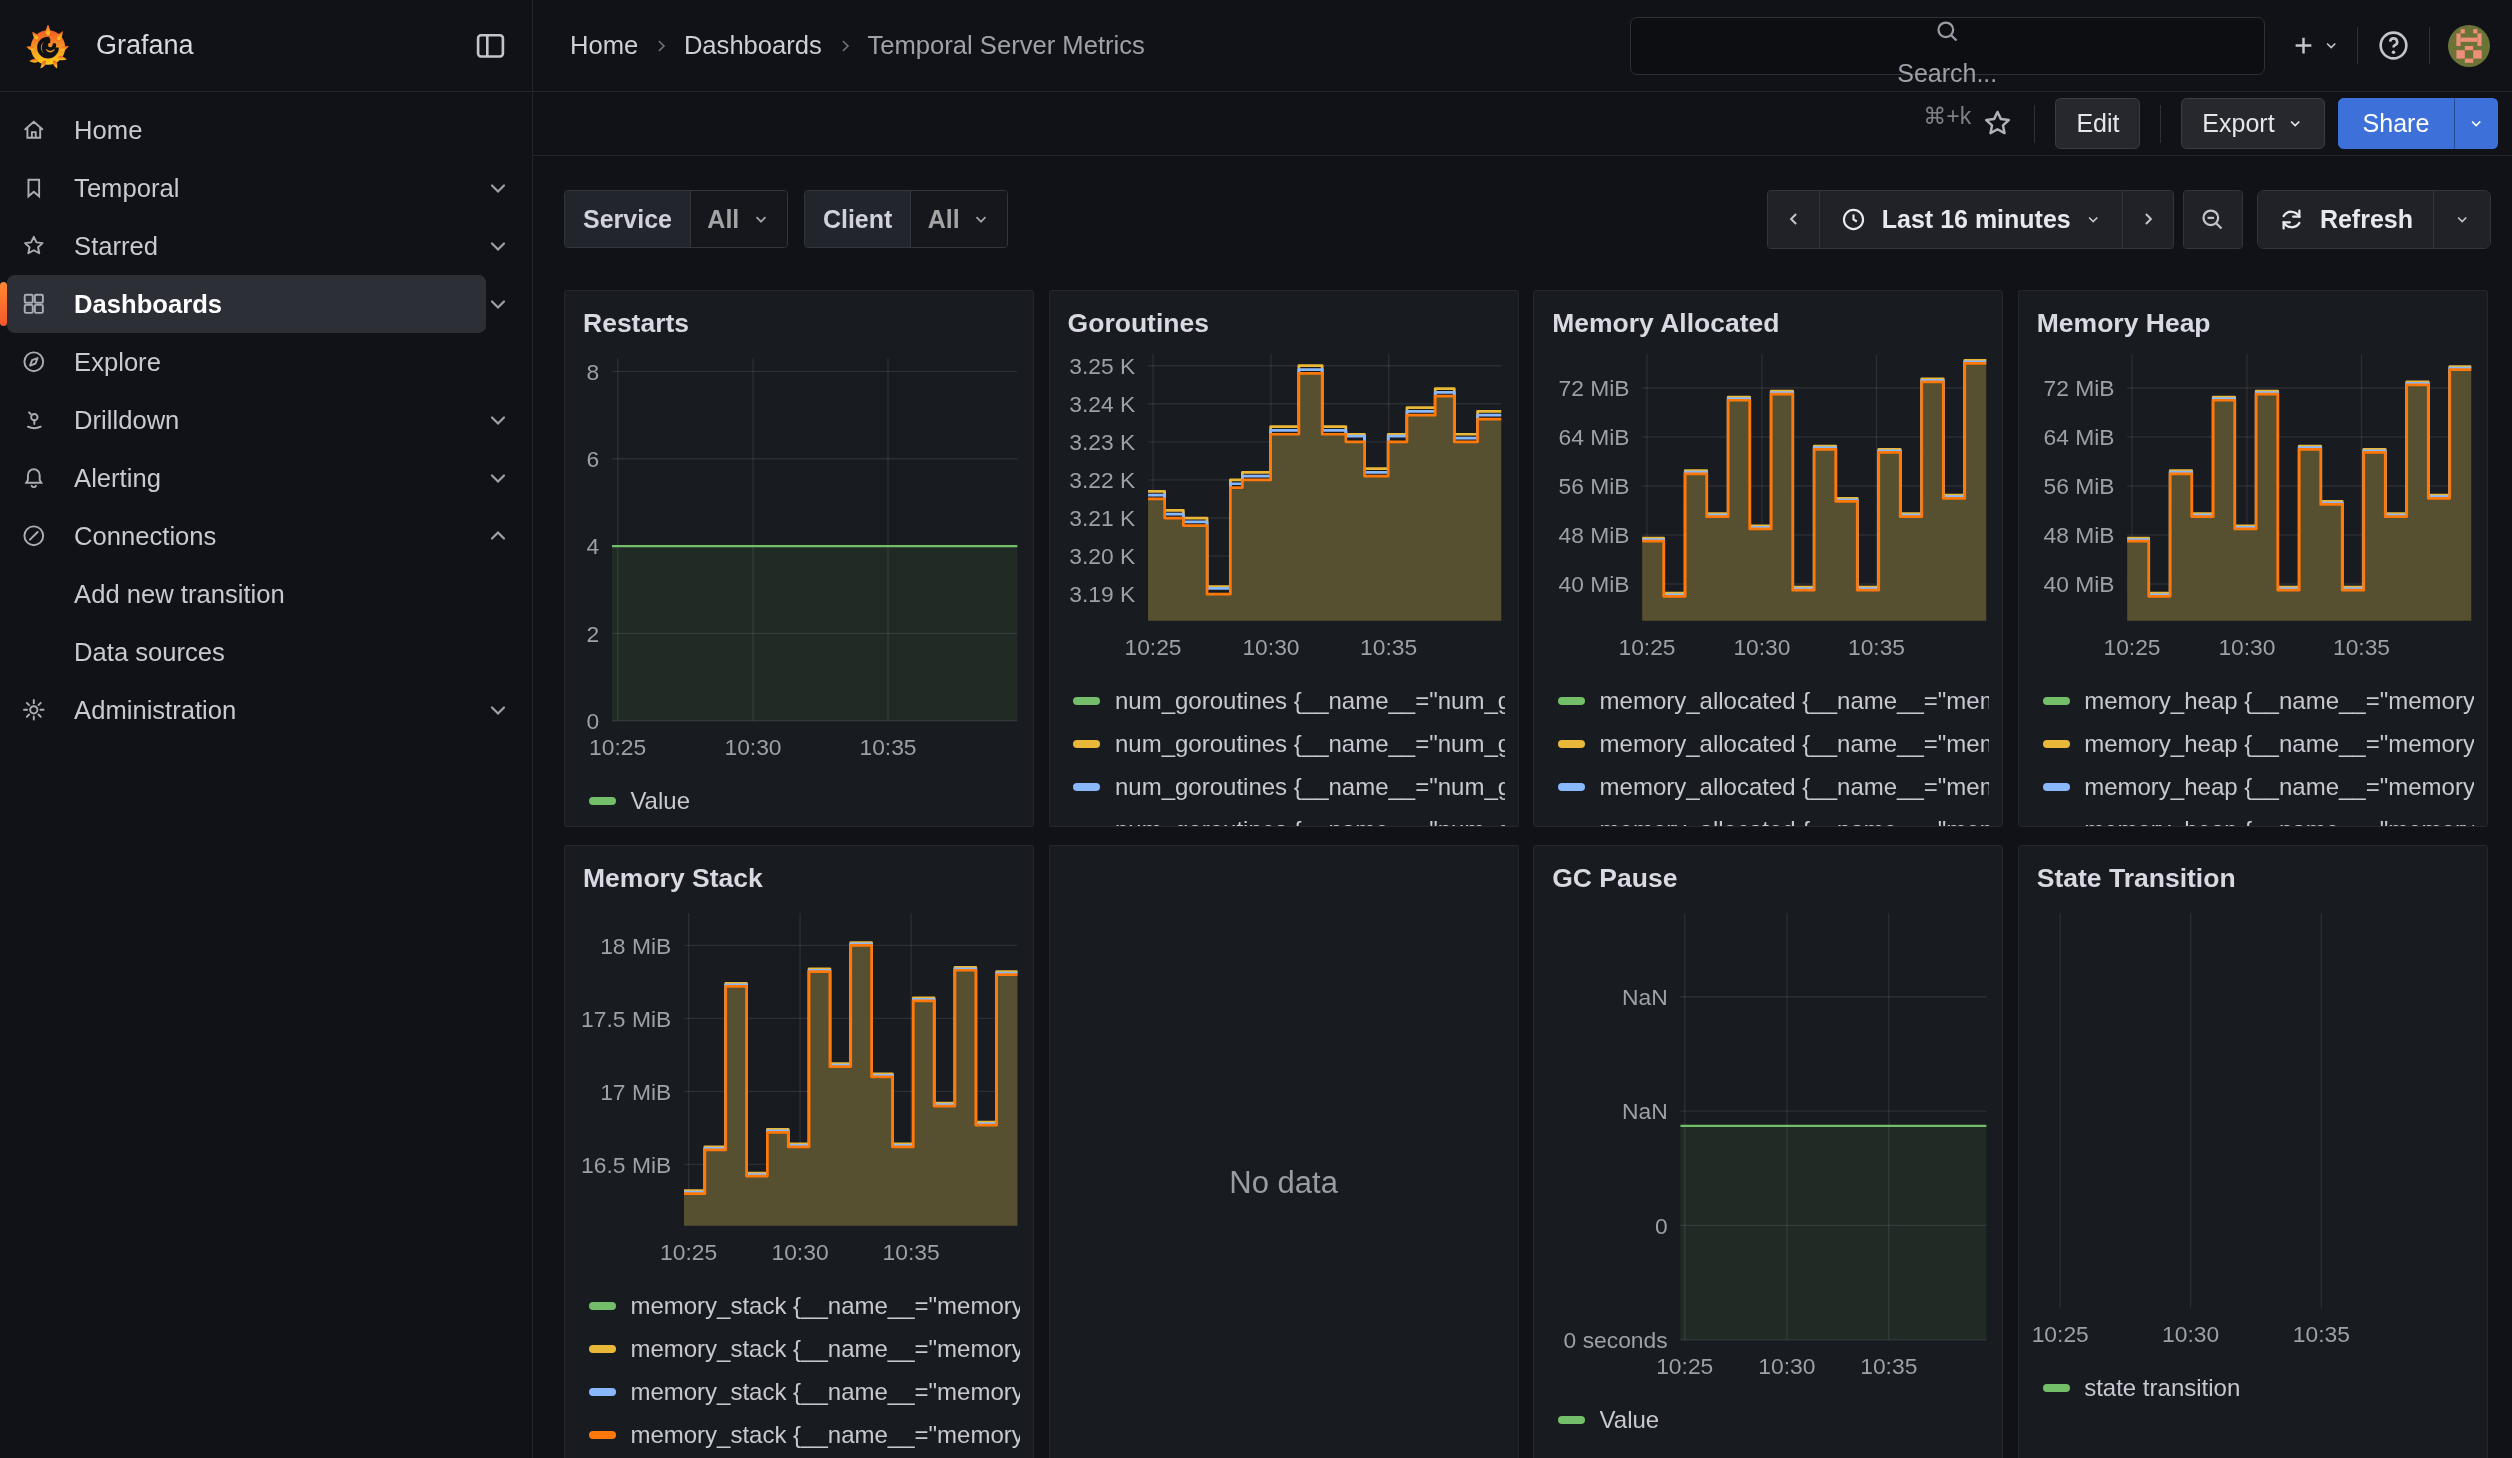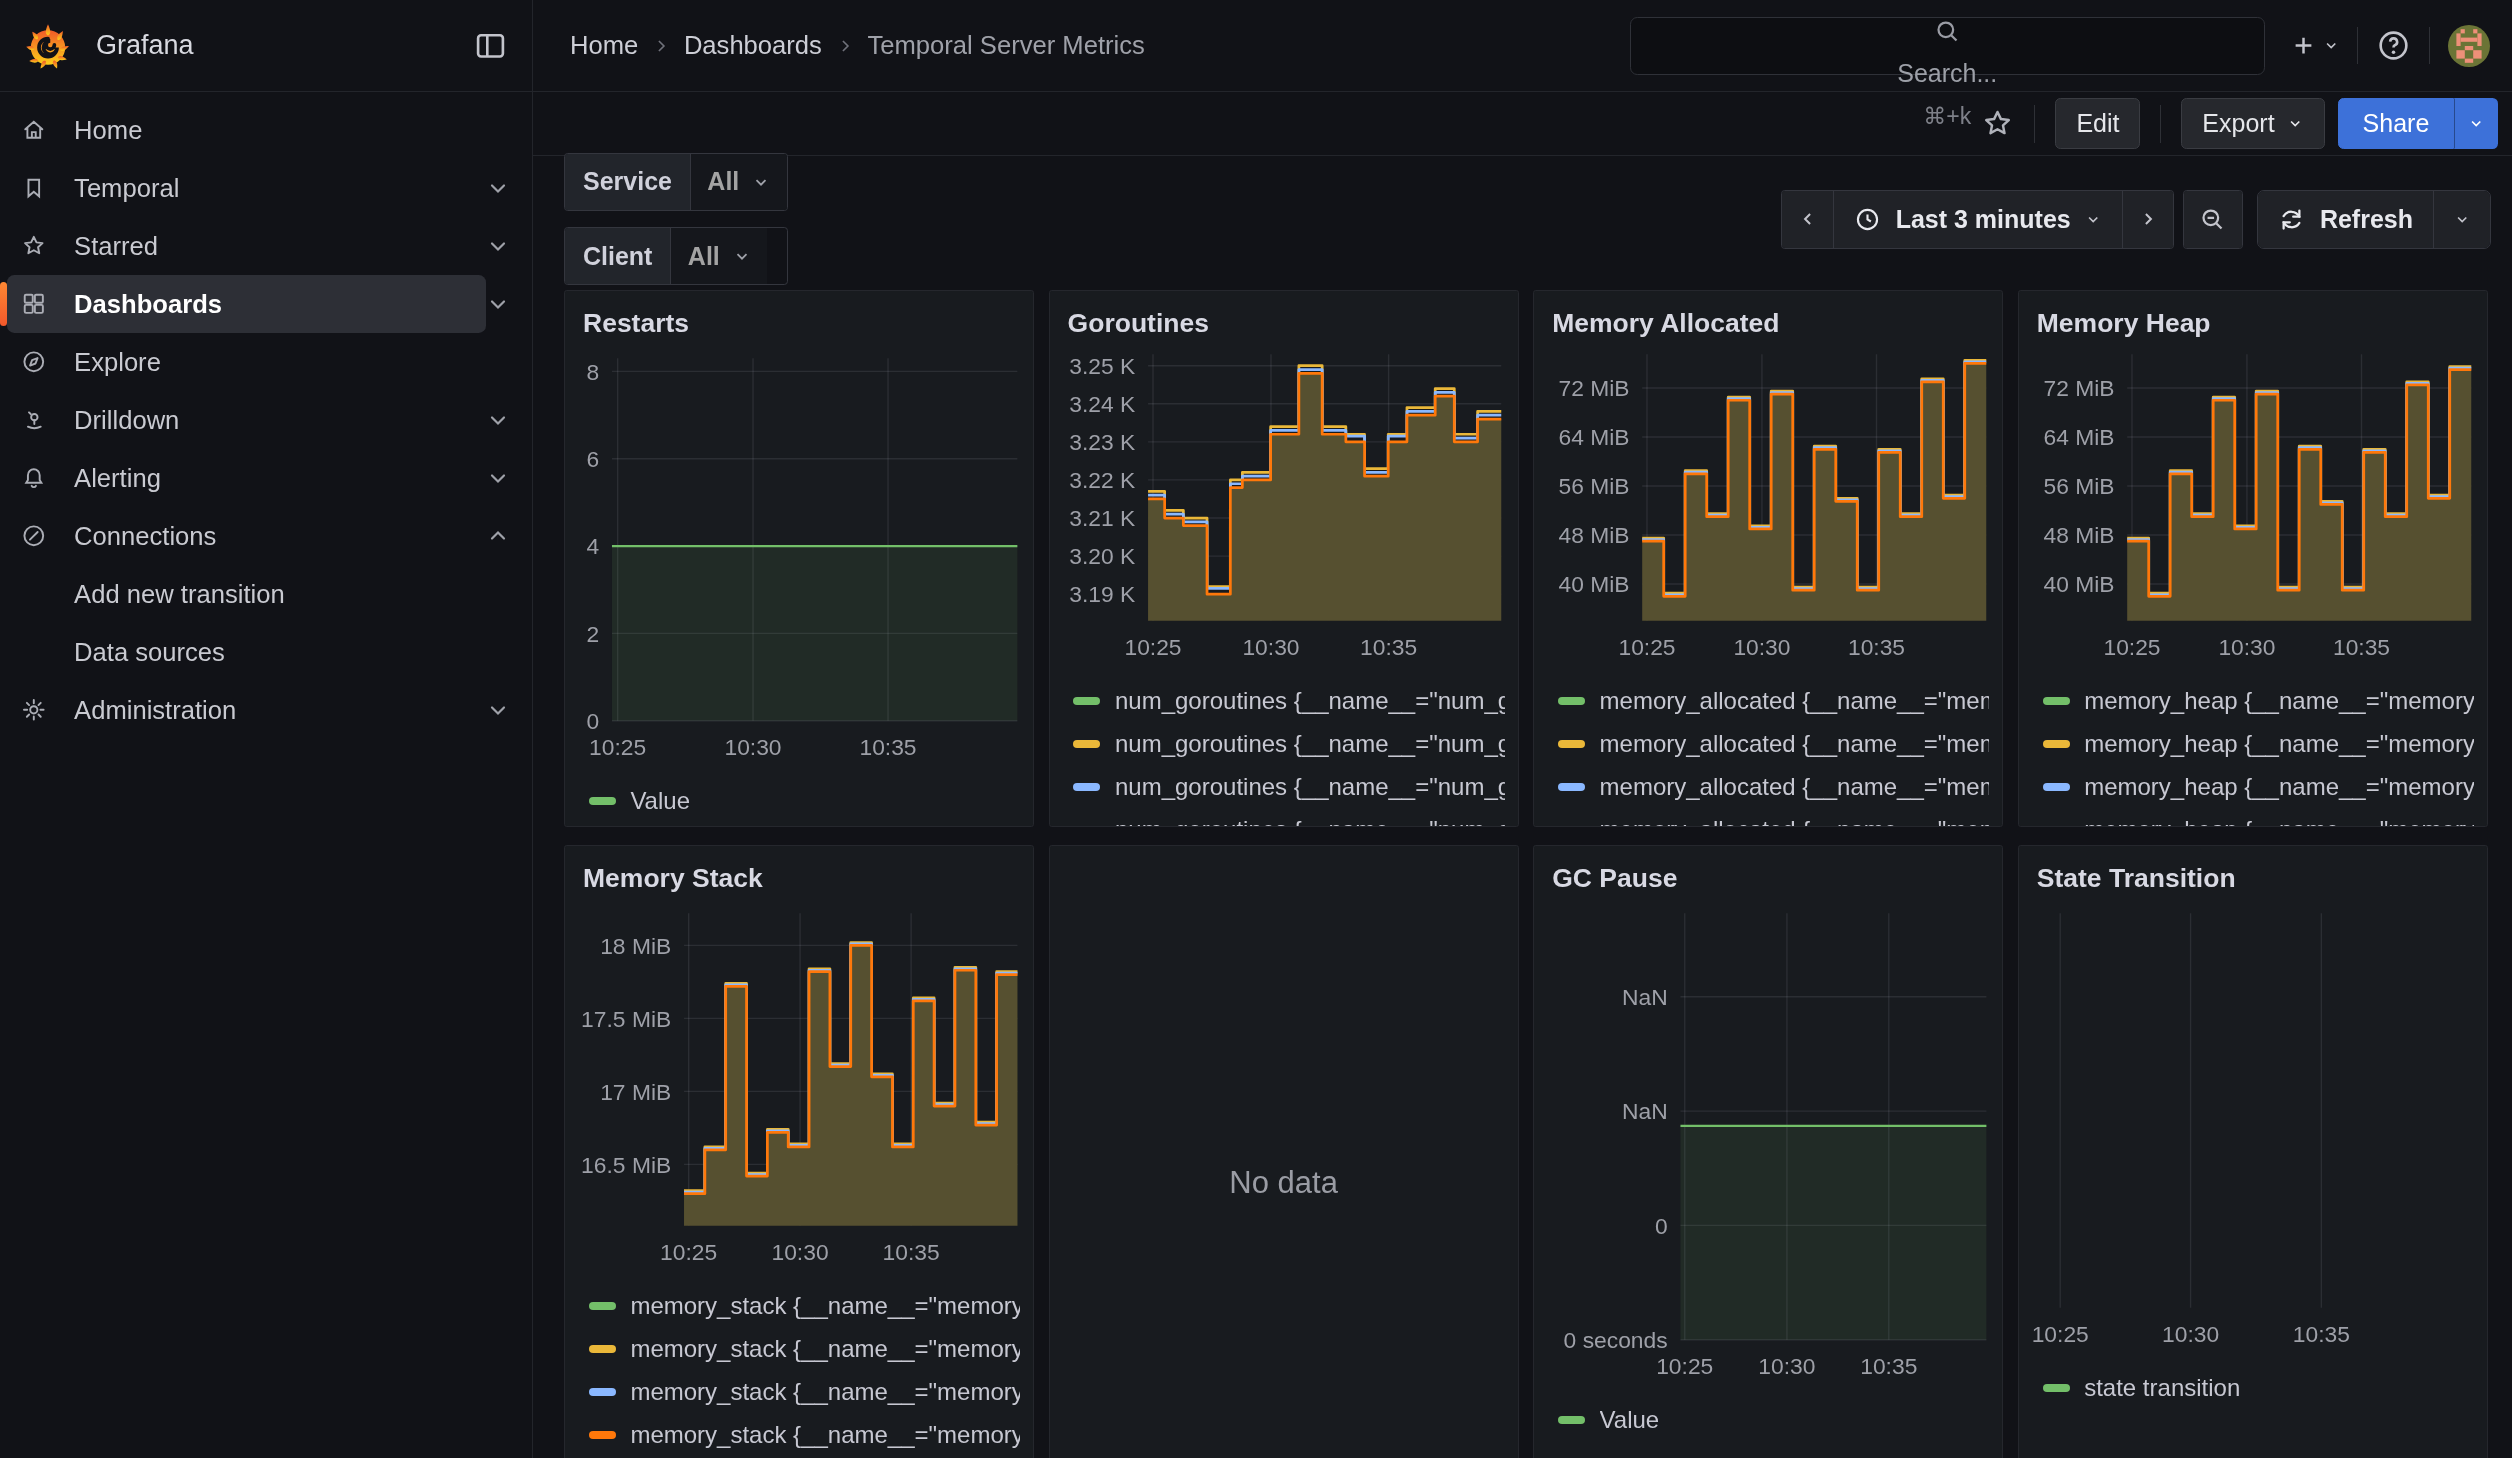--- a/index.html
+++ b/index.html
@@ -53,21 +53,21 @@
     padding:0 20px; cursor:pointer; gap:12.8px; }
   .btn-primary { background:#3D71D9; border-color:#3D71D9; color:#FFFFFF; padding:0 24px; }
   .btn-primary-chev { background:#3D71D9; border:0.9px solid #3D71D9; border-left:0.9px solid rgba(0,0,0,0.35);
     border-radius:0 5.5px 5.5px 0; height:51px; display:inline-flex; align-items:center;
     padding:0 12.8px; color:#fff; cursor:pointer; }
   .share-group { display:flex; margin-left:12.8px; }
   .share-group .btn-primary { border-radius:5.5px 0 0 5.5px; }
 
   
   .toolbar { margin:34px 21px 0 31px; height:58px; display:flex; align-items:center; flex:none; }
-  .filters { display:flex; gap:16.4px;flex-direction:column; }
+  .filters { display:flex; gap:16.4px; }
   .filter { display:flex; height:58px; border:0.9px solid #34363E; border-radius:3.7px; overflow:hidden; cursor:pointer; }
   .filter .flabel { background:#22252B; display:flex; align-items:center; padding:0 18px;
     font-size:25px; color:#D0D1DB; font-weight:bold; }
   .filter .fvalue { background:#15171C; border-left:0.9px solid #34363E; display:flex;
     align-items:center; padding:0 16.4px; gap:12.8px; font-size:25px; color:#a3a3a3; font-weight:bold; }
   .filter .fvalue .chev { color:#9FA1A9; display:flex; }
   .time-controls { margin-left:auto; display:flex; align-items:center; }
   .tgroup { display:flex; border:0.9px solid #34363E; border-radius:3.7px; overflow:hidden; }
   .tcell { background:#202227; height:57px; display:flex; align-items:center; justify-content:center;
     color:#C3C4CC; cursor:pointer; }
@@ -420,21 +420,21 @@
                   <path d="M14.5 6 l-6 6 6 6"></path>
                 </svg>
             </span>
             <span class="tcell trange">
               <span style="display:flex;">
                 <svg width="27" height="27" viewBox="0 0 24 24" fill="none" stroke="currentColor" stroke-width="1.9">
                   <circle cx="12" cy="12" r="8.5"></circle>
                     <path d="M12 7.5 V12 l3 1.8"></path>
                 </svg>
               </span>
-              <span>Last 3 minutes</span>
+              <span>Last 16 minutes</span>
               <span style="display:flex;color:#C3C4CC;">
                 <svg width="16.4" height="16.4" viewBox="0 0 24 24" fill="none" stroke="currentColor" stroke-width="2.4">
                     <path d="M6 9.5 l6 6 6-6"></path>
                   </svg>
               </span>
             </span>
             <span class="tcell narrow">
               <svg width="20" height="20" viewBox="0 0 24 24" fill="none" stroke="currentColor" stroke-width="2.4">
                   <path d="M9.5 6 l6 6 -6 6"></path>
                 </svg>

